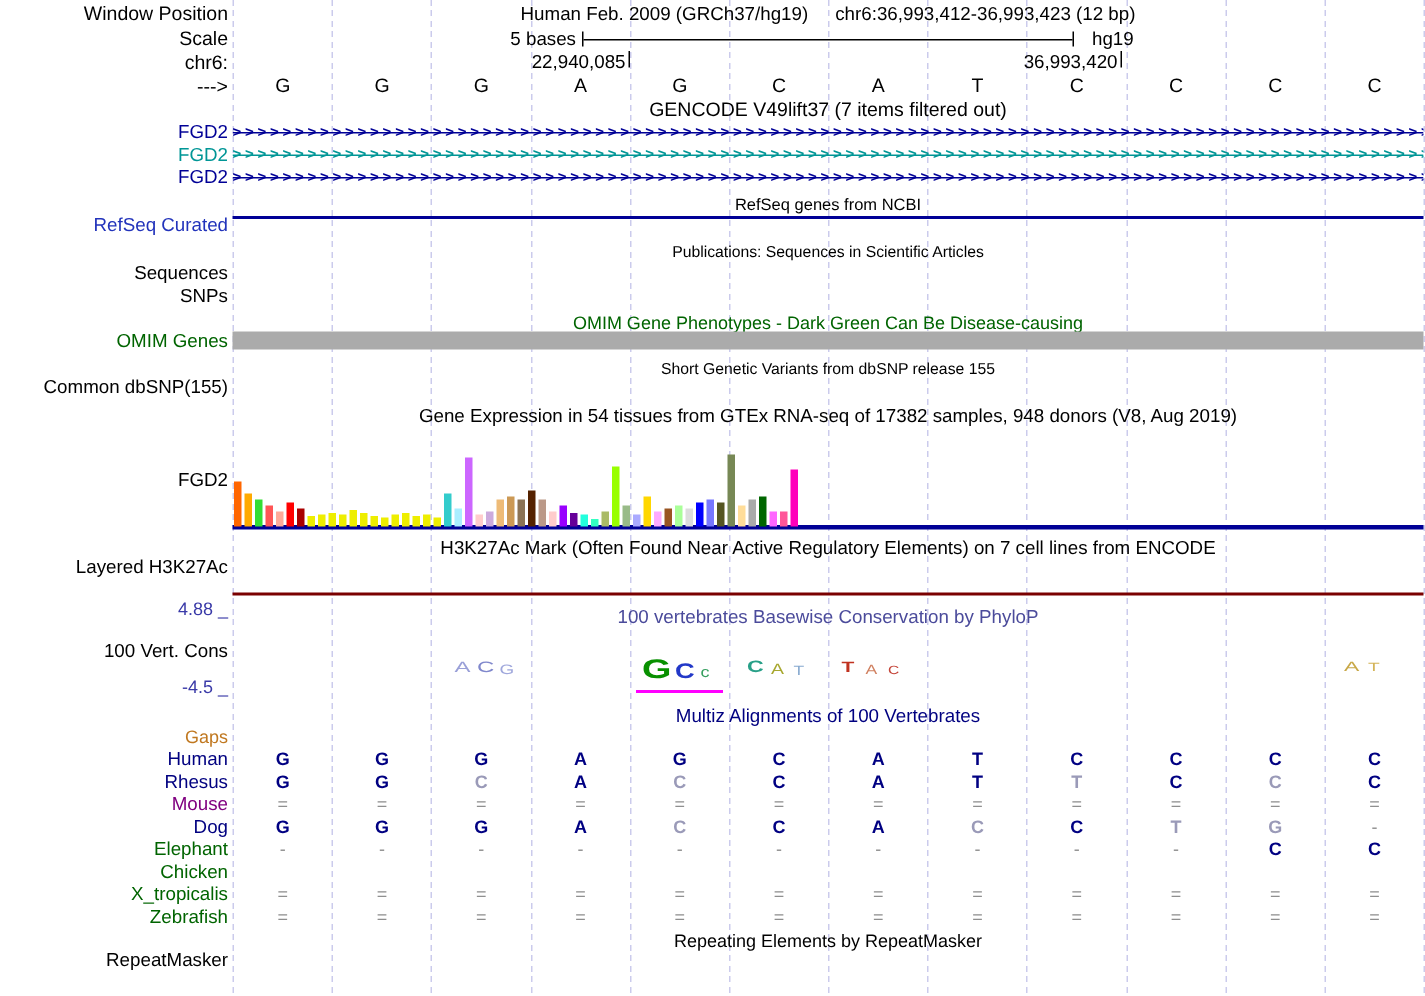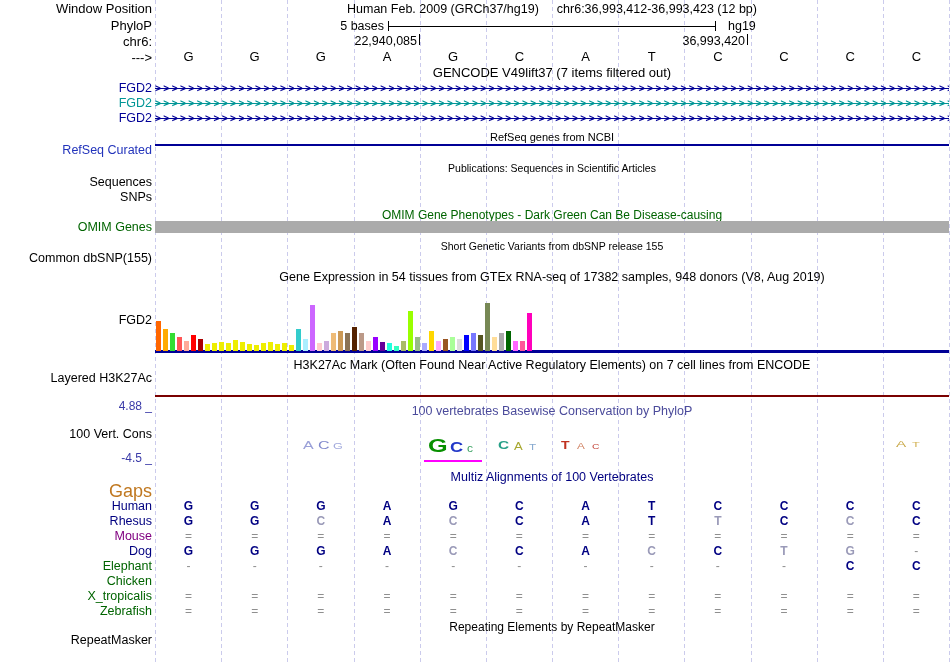--- a/index.html
+++ b/index.html
@@ -69,37 +69,37 @@
   <div class="ctitle" style="top:239px;font-size:10.5px">Short Genetic Variants from dbSNP release 155</div>
   <div class="ctitle" style="top:270px;font-size:12.5px">Gene Expression in 54 tissues from GTEx RNA-seq of 17382 samples, 948 donors (V8, Aug 2019)</div>
   <div class="fullline" style="top: 350px; height: 3px; background: rgb(0, 0, 150);"></div>
   <div class="ctitle" style="top:358px;font-size:12.5px">H3K27Ac Mark (Often Found Near Active Regulatory Elements) on 7 cell lines from ENCODE</div>
   <div class="fullline" style="top: 395px; height: 2px; background: rgb(122, 0, 0);"></div>
   <div class="ctitle" style="top: 404px; font-size: 12.5px; color: rgb(75, 75, 155);">100 vertebrates Basewise Conservation by PhyloP</div>
   <div class="ctitle" style="top: 470px; font-size: 12.5px; color: rgb(0, 0, 128);">Multiz Alignments of 100 Vertebrates</div>
   <div class="ctitle" style="top:620px;font-size:12px">Repeating Elements by RepeatMasker</div>
 
 <div class="llabel" style="top: 2px; color: rgb(0, 0, 0); font-size: 13px;">Window Position</div>
-    <div class="llabel" style="top: 19px; color: rgb(0, 0, 0); font-size: 13px;">PhyloP</div>
+    <div class="llabel" style="top: 19px; color: rgb(0, 0, 0); font-size: 13px;">Scale</div>
     <div class="llabel" style="top: 35px; color: rgb(0, 0, 0); font-size: 13px;">chr6:</div>
     <div class="llabel" style="top: 51px; color: rgb(0, 0, 0); font-size: 13px;">---&gt;</div>
     <div class="llabel" style="top: 82px; color: rgb(0, 0, 150); font-size: 12.5px;">FGD2</div>
     <div class="llabel" style="top: 97px; color: rgb(0, 150, 150); font-size: 12.5px;">FGD2</div>
     <div class="llabel" style="top: 112px; color: rgb(0, 0, 150); font-size: 12.5px;">FGD2</div>
     <div class="llabel" style="top: 144px; color: rgb(34, 51, 187); font-size: 12.5px;">RefSeq Curated</div>
     <div class="llabel" style="top: 176px; color: rgb(0, 0, 0); font-size: 12.5px;">Sequences</div>
     <div class="llabel" style="top: 191px; color: rgb(0, 0, 0); font-size: 12.5px;">SNPs</div>
     <div class="llabel" style="top: 221px; color: rgb(0, 100, 0); font-size: 12.5px;">OMIM Genes</div>
     <div class="llabel" style="top: 252px; color: rgb(0, 0, 0); font-size: 12.5px;">Common dbSNP(155)</div>
     <div class="llabel" style="top: 314px; color: rgb(0, 0, 0); font-size: 12.5px;">FGD2</div>
     <div class="llabel" style="top: 372px; color: rgb(0, 0, 0); font-size: 12.5px;">Layered H3K27Ac</div>
     <div class="llabel" style="top: 400px; color: rgb(58, 58, 168); font-size: 12px;">4.88 _</div>
     <div class="llabel" style="top: 428px; color: rgb(0, 0, 0); font-size: 12.5px;">100 Vert. Cons</div>
     <div class="llabel" style="top: 452px; color: rgb(58, 58, 168); font-size: 12px;">-4.5 _</div>
-    <div class="llabel" style="top: 485px; color: rgb(192, 120, 32); font-size: 18px; text-align: center;">Gaps</div>
+    <div class="llabel" style="top: 485px; color: rgb(192, 120, 32); font-size: 12px; text-align: center;">Gaps</div>
     <div class="llabel" style="top: 500px; color: rgb(0, 0, 128); font-size: 12.5px;">Human</div>
     <div class="llabel" style="top: 515px; color: rgb(0, 0, 128); font-size: 12.5px;">Rhesus</div>
     <div class="llabel" style="top: 530px; color: rgb(128, 0, 128); font-size: 12.5px;">Mouse</div>
     <div class="llabel" style="top: 545px; color: rgb(0, 0, 128); font-size: 12.5px;">Dog</div>
     <div class="llabel" style="top: 560px; color: rgb(0, 100, 0); font-size: 12.5px;">Elephant</div>
     <div class="llabel" style="top: 575px; color: rgb(0, 100, 0); font-size: 12.5px;">Chicken</div>
     <div class="llabel" style="top: 590px; color: rgb(0, 100, 0); font-size: 12.5px;">X_tropicalis</div>
     <div class="llabel" style="top: 605px; color: rgb(0, 100, 0); font-size: 12.5px;">Zebrafish</div>
     <div class="llabel" style="top: 634px; color: rgb(0, 0, 0); font-size: 12.5px;">RepeatMasker</div>
     <div class="basecell" style="left: 155px; top: 50px;">G</div>

